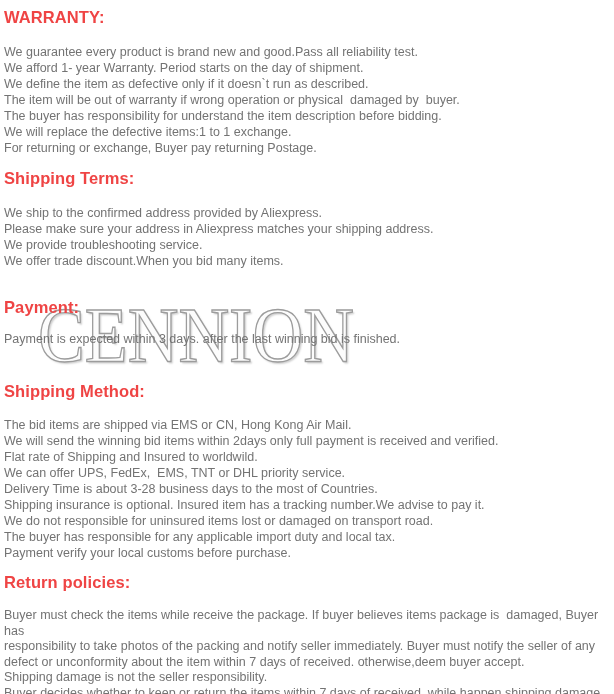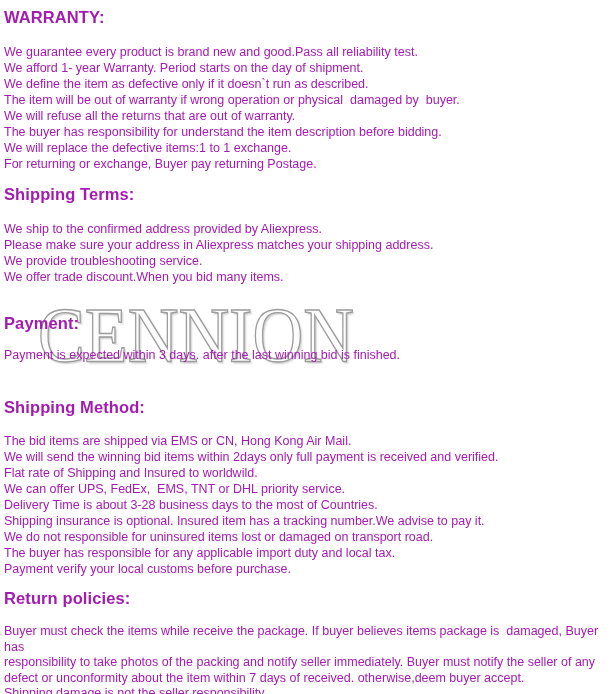--- a/index.html
+++ b/index.html
@@ -15,28 +15,28 @@
     background: #ffffff;
   }
   .content {
     position: relative;
     z-index: 1;
     padding: 8px 0 0 4px;
   }
   .h {
     font-size: 16.5px;
     font-weight: 700;
-    color: #a21caf;
+    color: #ef4444;
     line-height: 18px;
     letter-spacing: 0.1px;
   }
   .line {
     font-size: 12.5px;
     line-height: 16px;
-    color: #a21caf;
+    color: #737373;
     white-space: pre-wrap;
   }
   .s0b { margin-top: 18px; }
   .s1h { margin-top: 13px; }
   .s1b { margin-top: 18px; }
   .s2h { margin-top: 29px; }
   .s2b { margin-top: 15px; }
   .s3h { margin-top: 35px; }
   .s3b { margin-top: 17px; }
   .s4h { margin-top: 12px; }
@@ -67,21 +67,20 @@
   <div class="watermark">CENNION</div>
 
   <div class="content">
 
     <h2 class="h s0h">WARRANTY:</h2>
     <div class="body s0b">
       <div class="line">We guarantee every product is brand new and good.Pass all reliability test.</div>
       <div class="line">We afford 1- year Warranty. Period starts on the day of shipment.</div>
       <div class="line">We define the item as defective only if it doesn`t run as described.</div>
       <div class="line">The item will be out of warranty if wrong operation or physical  damaged by  buyer.</div>
-      <div class="line">We will refuse all the returns that are out of warranty.</div>
       <div class="line">The buyer has responsibility for understand the item description before bidding.</div>
       <div class="line">We will replace the defective items:1 to 1 exchange.</div>
       <div class="line">For returning or exchange, Buyer pay returning Postage.</div>
     </div>
 
     <h2 class="h s1h">Shipping Terms:</h2>
     <div class="body s1b">
       <div class="line">We ship to the confirmed address provided by Aliexpress.</div>
       <div class="line">Please make sure your address in Aliexpress matches your shipping address.</div>
       <div class="line">We provide troubleshooting service.</div>

